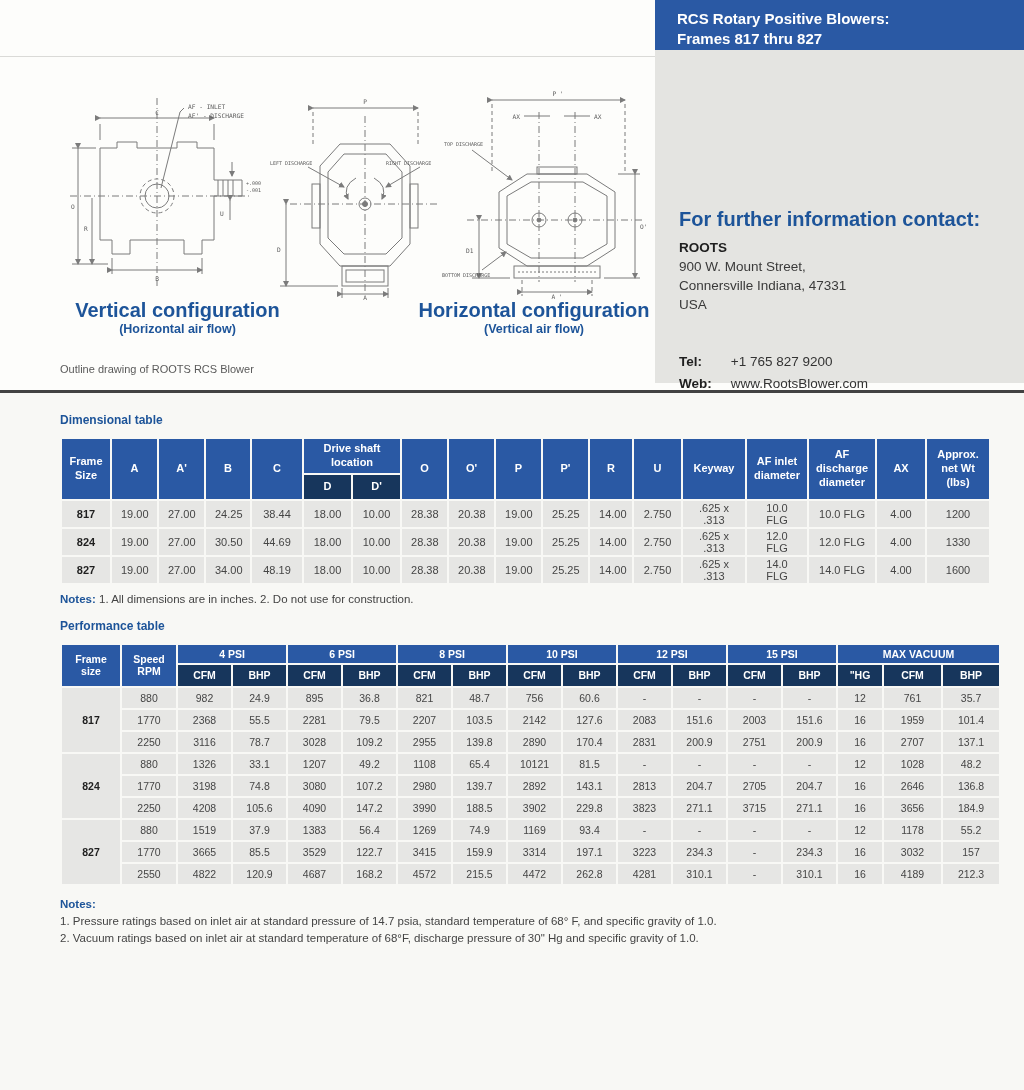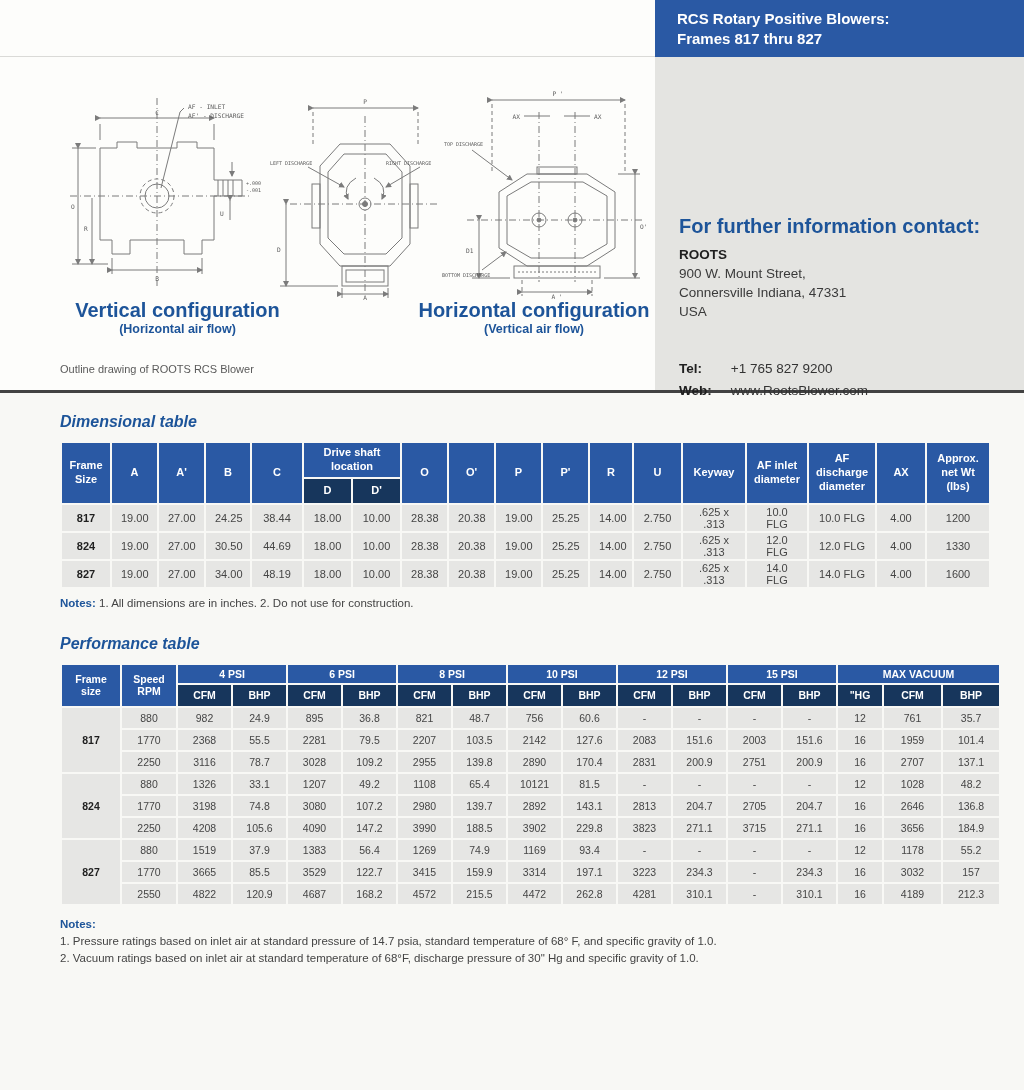--- a/index.html
+++ b/index.html
@@ -8,21 +8,21 @@
     background:#f6f6f3;
     font-family:"Liberation Sans","DejaVu Sans",sans-serif;
     color:#333;
   }
   .page{width:1024px;height:1090px;position:relative;background:#f8f8f5;overflow:hidden;}
 
   
   .top{position:relative;height:390px;background:#fdfdfb;}
   .top-rule{position:absolute;left:0;top:56px;width:655px;height:1px;background:#dadad7;}
   .right-col{position:absolute;right:0;top:0;width:369px;height:390px;}
-  .banner{height:57px;background:#2a59a4;color:#ffffff;font-weight:bold;font-size:15px;line-height:20px;padding:9px 0 0 22px;box-sizing:border-box;}
+  .banner{height:50px;background:#2a59a4;color:#ffffff;font-weight:bold;font-size:15px;line-height:20px;padding:9px 0 0 22px;box-sizing:border-box;}
   .gray-panel{height:333px;background:#e4e4e1;position:relative;}
   .contact{position:absolute;left:24px;top:158px;width:330px;}
   .contact-heading{color:#1d5499;font-weight:bold;font-size:20px;margin-bottom:7px;}
   .contact-company{font-weight:bold;font-size:13.5px;color:#1f1f1f;line-height:19px;}
   .contact-line{font-size:13.5px;color:#3a3a3a;line-height:19px;}
   .tel-block{margin-top:40px;}
   .c-row{margin-bottom:7px;font-size:13.5px;color:#333;}
   .c-label{display:inline-block;width:48px;font-weight:bold;color:#1f1f1f;}
 
   
@@ -33,28 +33,28 @@
   .cap-v{left:55px;top:299px;width:245px;}
   .cap-h{left:408px;top:299px;width:252px;}
   .cap-main{font-size:20px;}
   .cap-sub{font-size:12.5px;}
   .outline-note{position:absolute;left:60px;top:363px;font-size:11px;color:#5a5a5a;}
 
   .divider{height:3px;background:#424242;}
 
   
   main{padding:20px 0 0 60px;}
-  h2.section{color:#1d5499;font-size:16px;margin:0 0 10px 0;font-weight:bold;font-style:italic;}
+  h2.section{color:#1d5499;font-size:12px;margin:0 0 10px 0;font-weight:bold;}
   table{border-collapse:separate;border-spacing:2px;table-layout:fixed;}
   #dim-table{width:906px;font-size:11px;}
   #dim-table thead th{background:#2a59a4;color:#fff;font-weight:bold;text-align:center;vertical-align:middle;padding:3px 2px;line-height:1.25;}
   #dim-table thead th.sub{background:#17365c;height:20px;padding:2px;}
   #dim-table tbody th{background:#e6e6e4;color:#1f1f1f;font-weight:bold;height:24px;text-align:center;}
   #dim-table tbody td{background:#e6e6e4;color:#454545;text-align:center;height:24px;padding:0 9px;}
-  .dim-notes{font-size:11.5px;color:#444;margin:8px 0 26px 0;}
+  .dim-notes{font-size:11.5px;color:#444;margin:8px 0 14px 0;}
   .dim-notes b{color:#1d5499;}
 
   #perf-table{width:906px;font-size:10.5px;}
   #perf-table thead th{background:#2a59a4;color:#fff;font-weight:bold;text-align:center;vertical-align:middle;padding:3px 2px;line-height:1.2;}
   #perf-table thead th.sub{background:#17365c;height:17px;padding:2px;}
   #perf-table tbody th{background:#e6e6e4;color:#1f1f1f;font-weight:bold;text-align:center;}
   #perf-table tbody td{background:#e6e6e4;color:#454545;text-align:center;height:20px;padding:0 1px;}
   .perf-notes{margin-top:10px;font-size:11.5px;color:#444;line-height:17px;}
   .perf-notes .nh{color:#1d5499;font-weight:bold;}
 </style>

